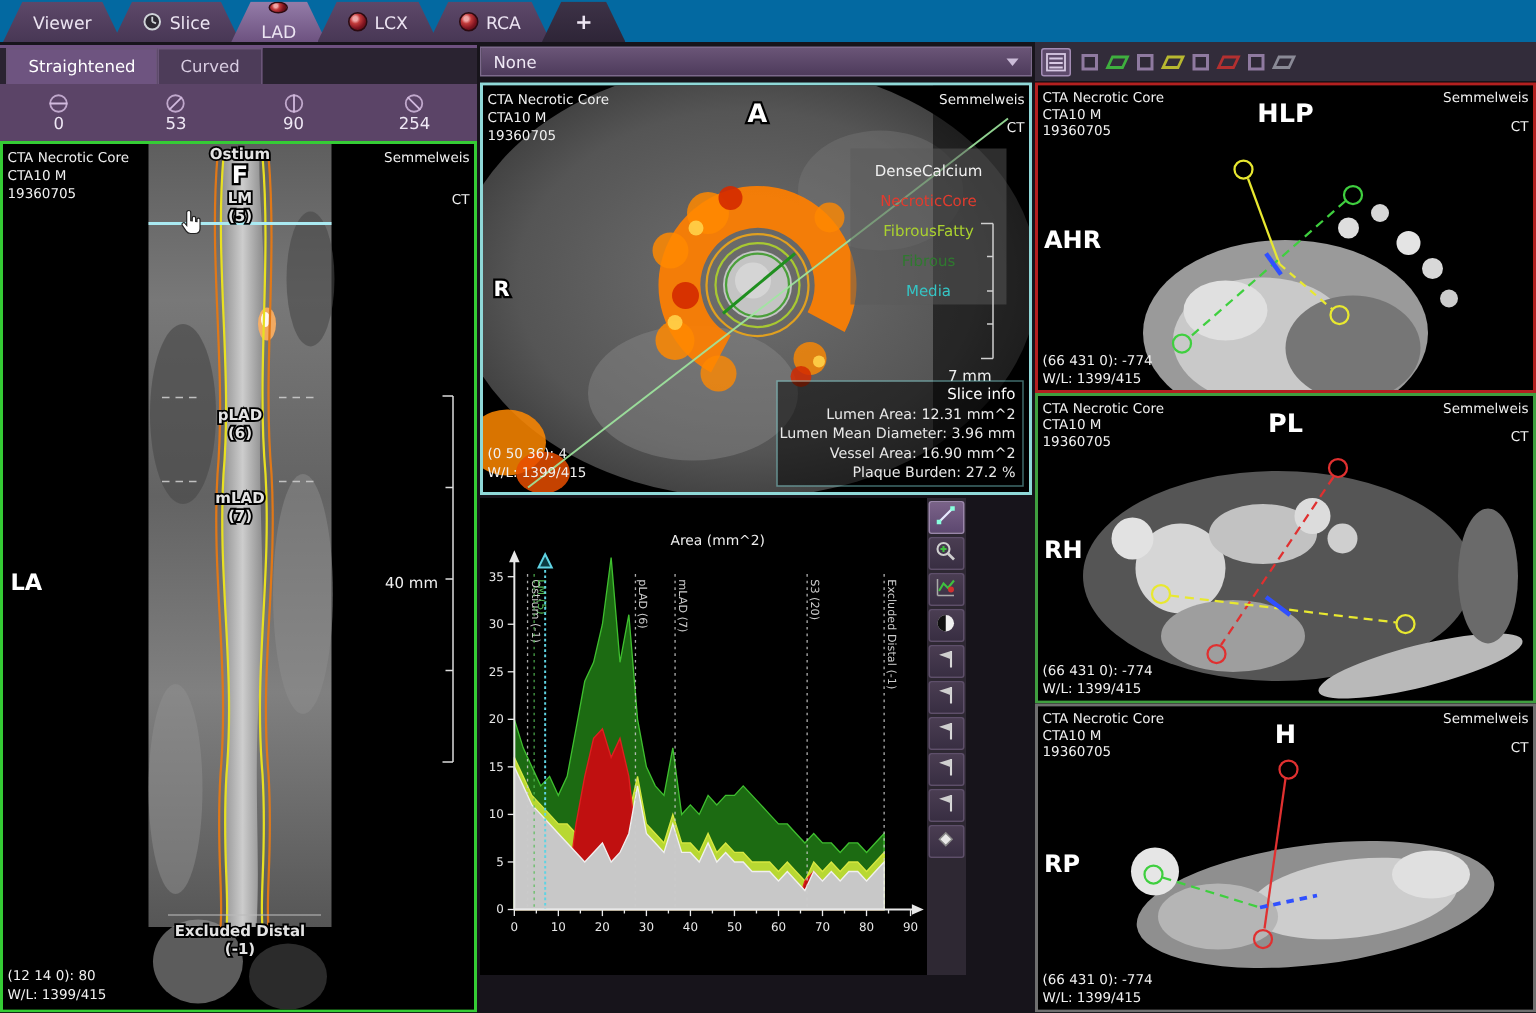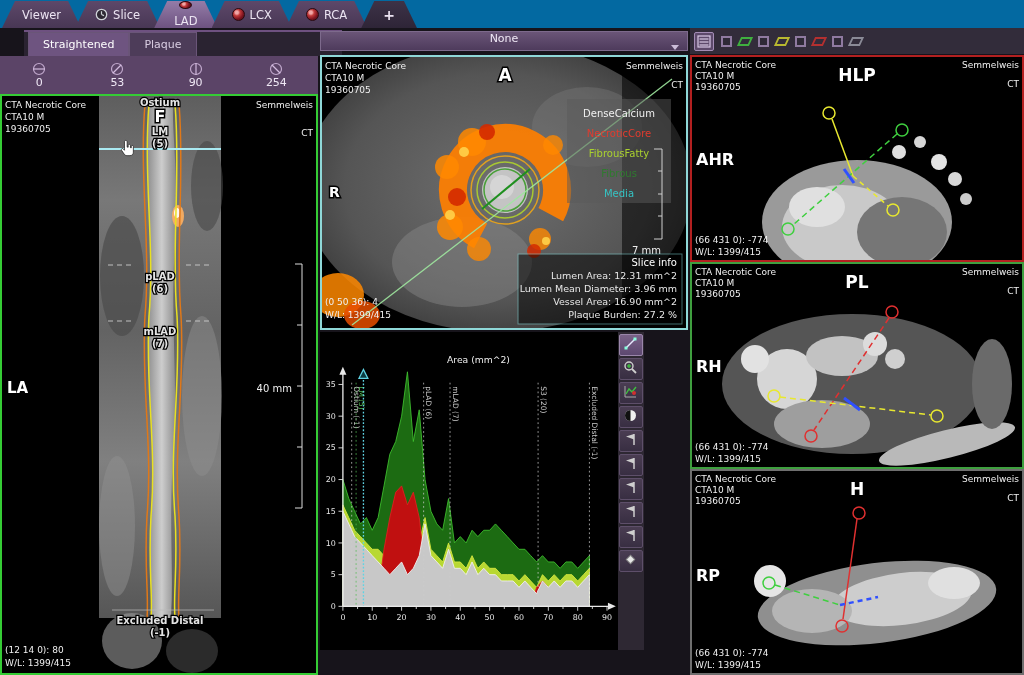--- a/index.html
+++ b/index.html
@@ -14,26 +14,26 @@
        clip-path:polygon(13px 0,calc(100% - 13px) 0,100% 100%,0 100%);
        background:linear-gradient(#5d4869,#483755);}
   .tab.active{background:linear-gradient(#947ca8,#6d5280);flex-direction:column;}
   .tab.plus{background:linear-gradient(#3d3247,#2e2537);padding:0 22px;font-weight:bold;font-size:14px;}
   .tab .glyph{display:inline-flex;width:13px;height:13px;}
   .vessel-dot{width:13px;height:13px;border-radius:50%;
       background:radial-gradient(circle at 35% 32%, #f0a6a6 0 14%, #c23a3a 32%, #7e1420 62%, #42070f 100%);
       border:1px solid #2b0a10;}
   
   .dropbar{position:absolute;height:20px;background:linear-gradient(#6a5577,#4e3b5c);
-           border:1px solid #7d6a8c;display:flex;align-items:center;padding:0 8px;font-size:11px;color:#efe8f5;flex-direction:column;}
+           border:1px solid #7d6a8c;display:flex;align-items:center;padding:0 8px;font-size:11px;color:#efe8f5;}
   .dropbar .caret{margin-left:auto;width:0;height:0;border-left:4px solid transparent;
                   border-right:4px solid transparent;border-top:5px solid #cbbcd8;}
   
   .left-tabs{position:absolute;left:0;top:30px;width:318px;height:26px;background:#2a2331;
-             border-top:2px solid #6e5180;display:flex;align-items:flex-end;padding-left:4px;margin-left:24px;}
+             border-top:2px solid #6e5180;display:flex;align-items:flex-end;padding-left:4px;}
   .vtab{height:24px;padding:0 14px;display:flex;align-items:center;font-size:11px;
         background:#4d3c59;color:#d9cde2;border:1px solid #6a5578;border-bottom:none;}
   .vtab.active{background:#6e5480;color:#fff;}
   .rotbar{position:absolute;left:0;top:56px;width:318px;height:38px;background:#5b4467;
           display:flex;justify-content:space-around;align-items:center;}
   .rotitem{display:flex;flex-direction:column;align-items:center;font-size:11px;color:#efe8f5;line-height:1.1;}
   .viewport{position:absolute;background:#000;}
   .viewport svg{display:block;}
   
   #xsec{left:320px;top:55px;width:368px;height:275px;border:2px solid #8fd8d8;}
@@ -85,21 +85,21 @@
       </div>
       <div class="tab">
         <span class="glyph vessel-dot"></span>
         <span>RCA</span>
       </div>
       <div class="tab plus">+</div>
     </div>
 
   <div class="left-tabs">
     <div class="vtab active">Straightened</div>
-    <div class="vtab">Plaque</div>
+    <div class="vtab">Curved</div>
   </div>
   <div class="rotbar" id="rotbar">
       <div class="rotitem">
         <svg width="16" height="16" viewBox="0 0 16 16">
           <circle cx="8" cy="8" r="5.5" fill="none" stroke="#d2bade" stroke-width="1.2" opacity="0.85"></circle>
           <line x1="2" y1="8" x2="14" y2="8" stroke="#d2bade" stroke-width="1.2" transform="rotate(-0 8 8)"></line>
         </svg>
         <span>0</span>
       </div>
       <div class="rotitem">

